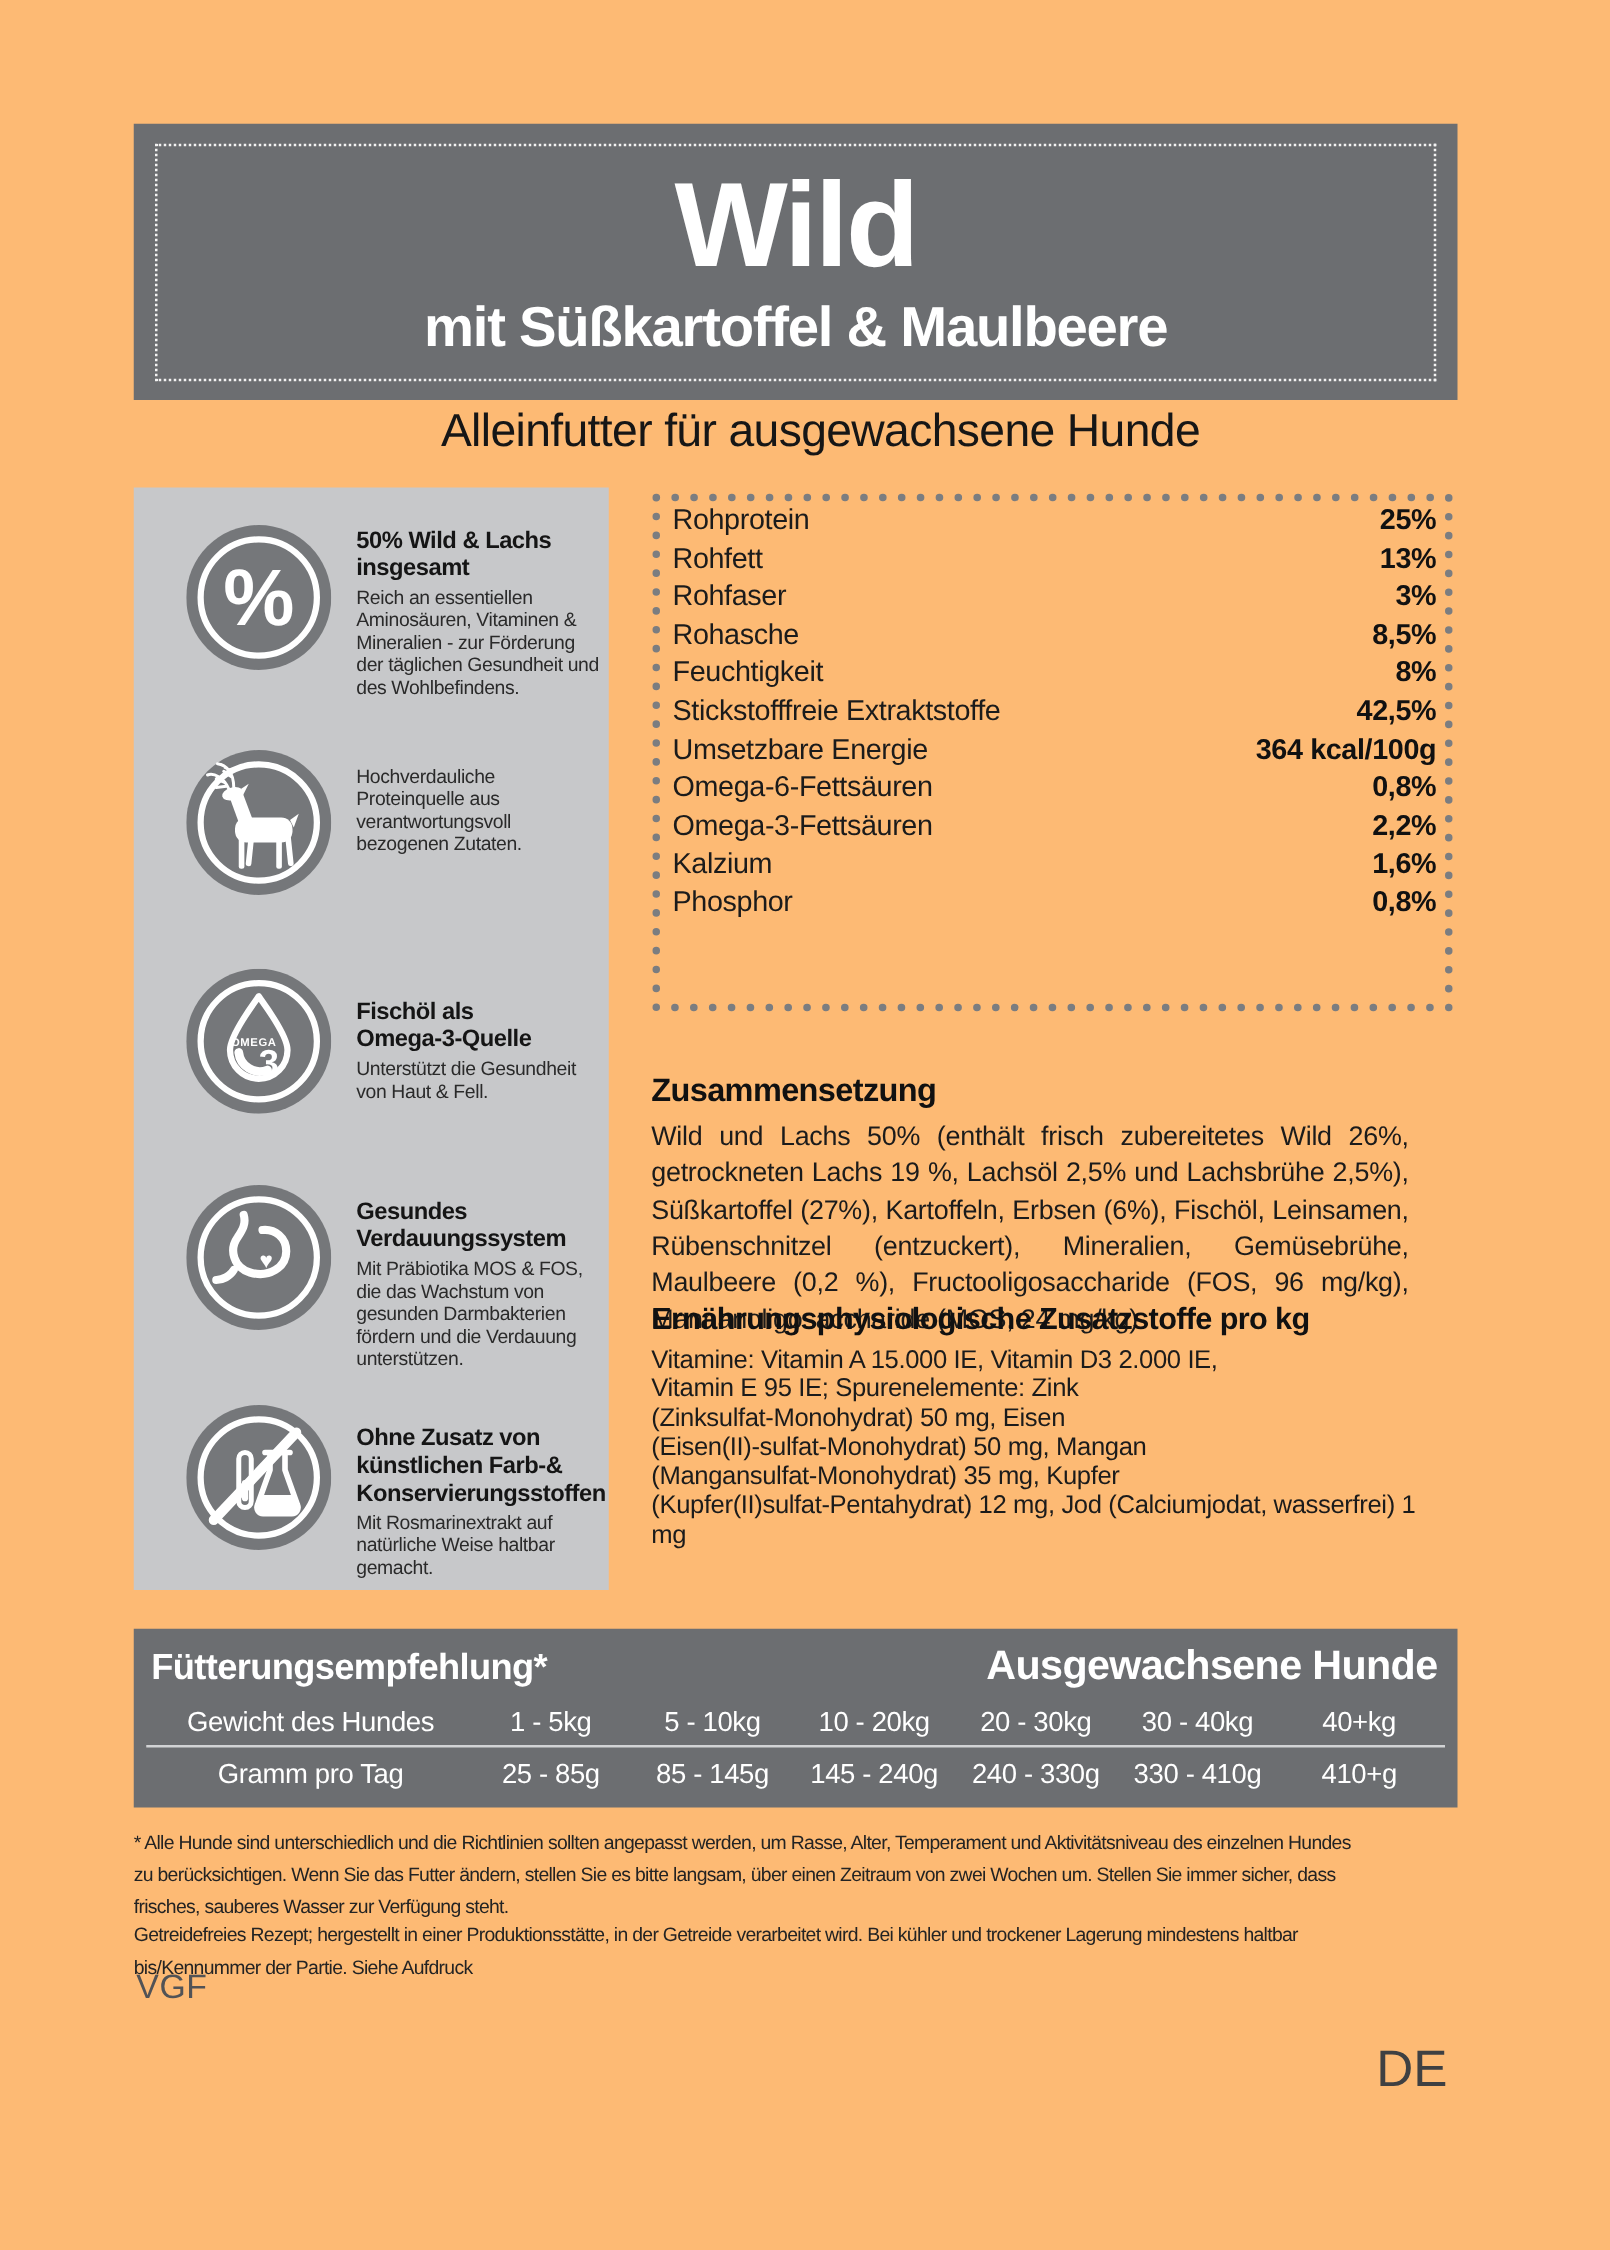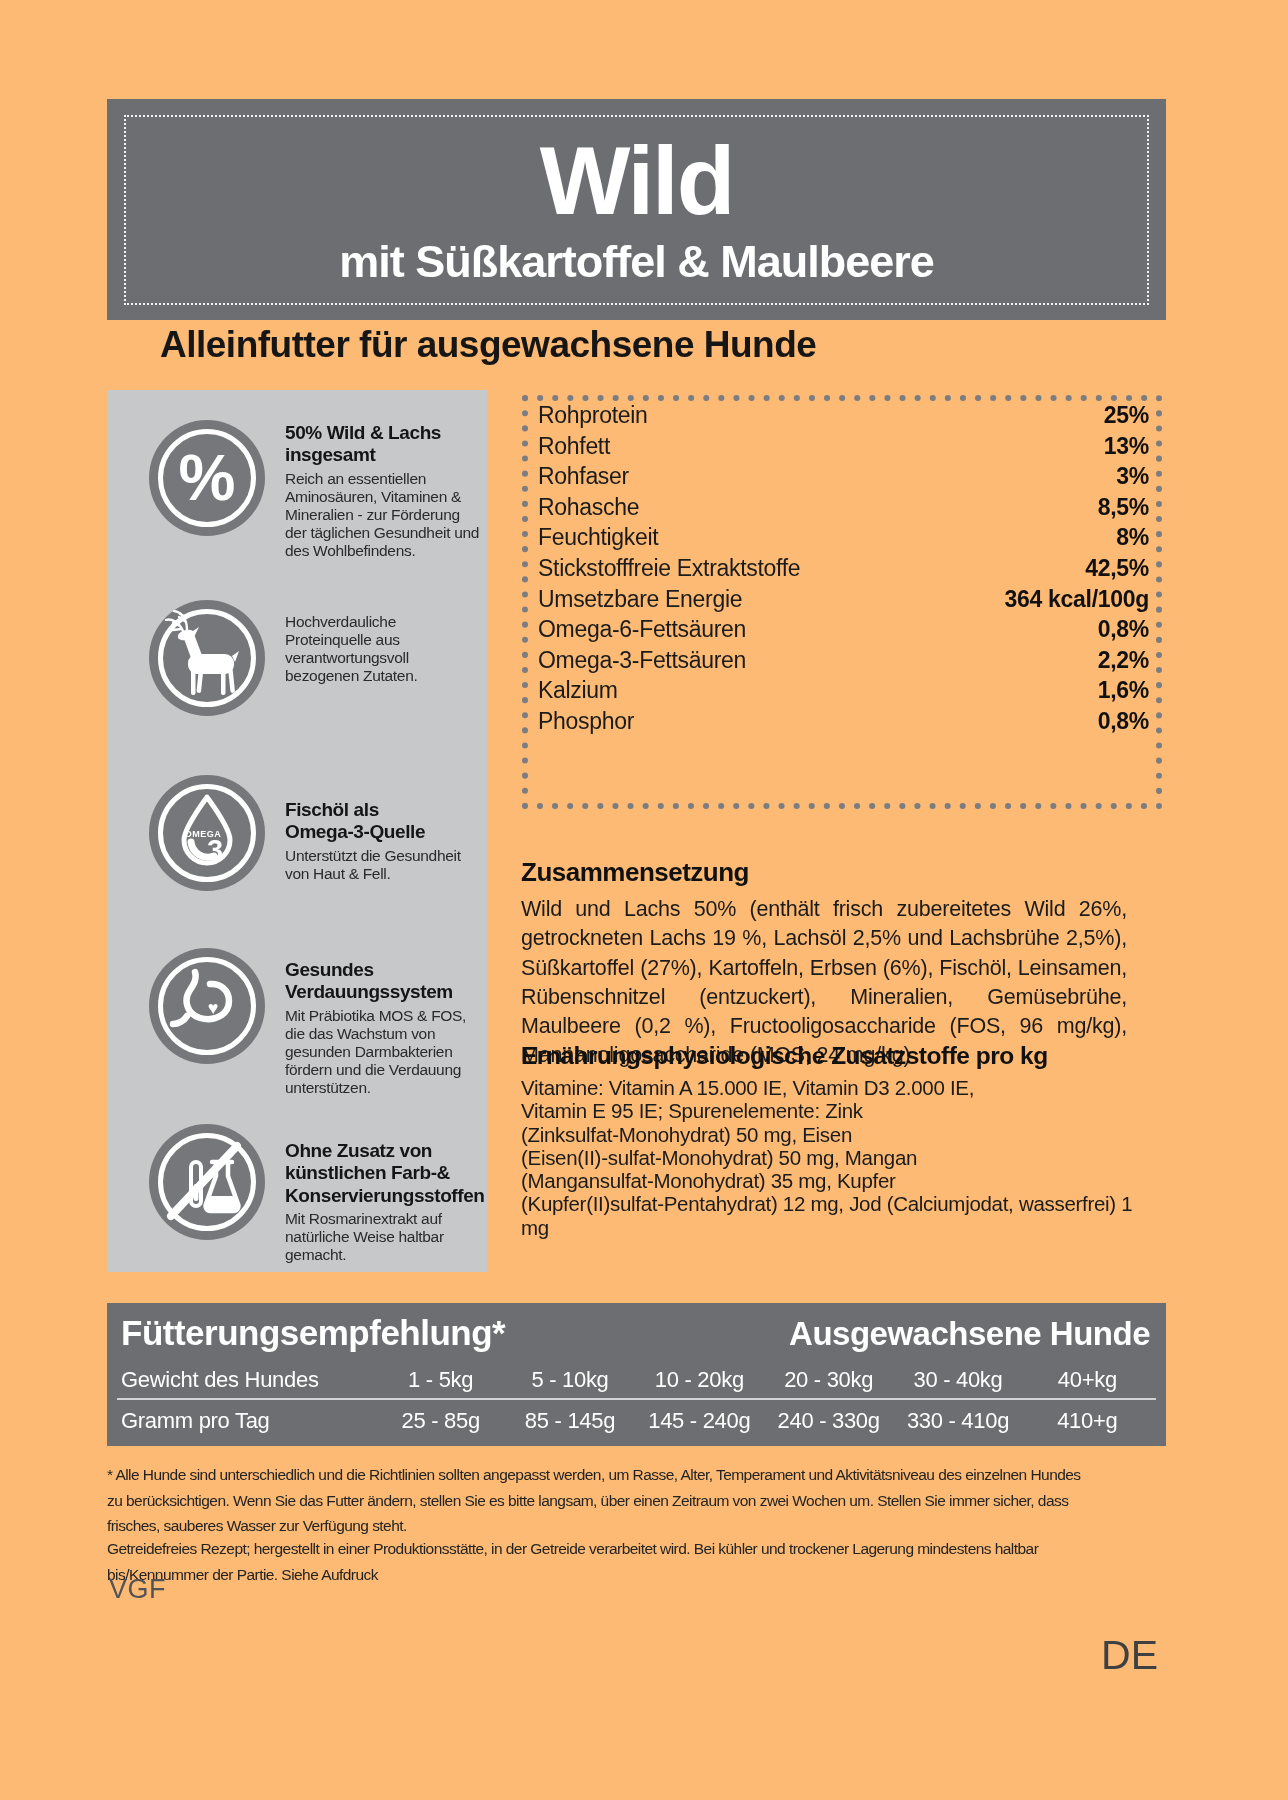--- a/index.html
+++ b/index.html
@@ -6,22 +6,22 @@
   .page{position:relative;width:1288px;height:1800px;background:#fdba74;
         font-family:"Liberation Sans","DejaVu Sans",sans-serif;color:#1d1d1f;overflow:hidden;}
 
   
   .header-box{position:absolute;left:107px;top:99px;width:1059px;height:221px;background:#6c6e71;}
   .header-inner{position:absolute;left:17px;top:16px;right:17px;bottom:15px;border:2px dotted rgba(255,255,255,.92);}
   .header-content{position:absolute;left:0;right:0;top:0;bottom:0;display:flex;flex-direction:column;align-items:center;justify-content:center;padding-top:4px;}
   .title-main{color:#fff;font-size:96px;font-weight:700;line-height:.95;letter-spacing:-2px;}
   .title-sub{color:#fff;font-size:45px;font-weight:700;letter-spacing:-1px;margin-top:10px;}
 
-  .page-heading{position:absolute;left:160px;top:324px;width:800px;text-align:left;
-                font-size:37px;font-weight:700;color:#161616;letter-spacing:-.5px;}
+  .page-heading{position:absolute;left:160px;top:324px;width:800px;text-align:right;
+                font-size:37px;font-weight:400;color:#161616;letter-spacing:-.5px;}
 
   
   .left-panel{position:absolute;left:107px;top:390px;width:380px;height:882px;background:#c7c8ca;}
   .feature{position:absolute;left:0;display:flex;gap:20px;padding-left:42px;width:338px;}
   .feature .badge{flex:0 0 116px;width:116px;height:116px;}
   .feature-text{width:200px;padding-top:2px;}
   .feature-heading{font-size:19px;font-weight:700;line-height:1.18;letter-spacing:-.4px;color:#151515;white-space:pre-line;}
   .feature-body{font-size:15.5px;line-height:1.17;letter-spacing:-.3px;color:#2a2a2a;margin-top:3px;}
 
   
@@ -37,25 +37,25 @@
   .composition{position:absolute;left:521px;top:820px;width:606px;}
   .comp-title{font-size:26px;font-weight:700;letter-spacing:-.5px;color:#111;margin-top:37px;}
   .comp-body{margin-top:7px;font-size:21.5px;line-height:29.3px;text-align:justify;color:#1b1b1b;letter-spacing:-.2px;}
   .additives{position:absolute;left:521px;top:1042px;width:622px;}
   .add-title{font-size:24.5px;font-weight:700;letter-spacing:-.5px;color:#111;}
   .add-body{margin-top:6px;font-size:20.5px;line-height:23.3px;color:#1b1b1b;letter-spacing:-.3px;white-space:pre-line;}
 
   
   .feeding{position:absolute;left:107px;top:1303px;width:1059px;height:143px;background:#6c6e71;color:#fff;}
   .feed-head{display:flex;justify-content:space-between;align-items:baseline;padding:10px 16px 0 14px;}
-  .feed-title{font-size:35px;font-weight:700;letter-spacing:-.5px;}
+  .feed-title{font-size:29px;font-weight:700;letter-spacing:-.5px;}
   .feed-sub{font-size:33px;font-weight:700;letter-spacing:-.5px;}
   .feed-grid{display:grid;grid-template-columns:255px repeat(6,1fr);align-items:center;padding:0 14px;}
   .feed-grid .cell{text-align:center;font-size:22px;letter-spacing:-.3px;}
-  .feed-grid .cell.first{text-align:left;}
+  .feed-grid .cell.first{text-align:center;}
   .row-weights{margin-top:9px;height:35px;}
   .row-grams{height:42px;}
   .feed-divider{border-top:2px solid #d2d3d5;margin:1px 10px 0 10px;}
 
   
   .footnote{position:absolute;left:107px;width:992px;font-size:15.5px;line-height:25.6px;
             letter-spacing:-.55px;color:#232323;}
   .fn1{top:1462px;}
   .fn2{top:1536px;}
   .vgf{position:absolute;left:109px;top:1574px;font-size:27px;color:#525356;letter-spacing:.5px;}

